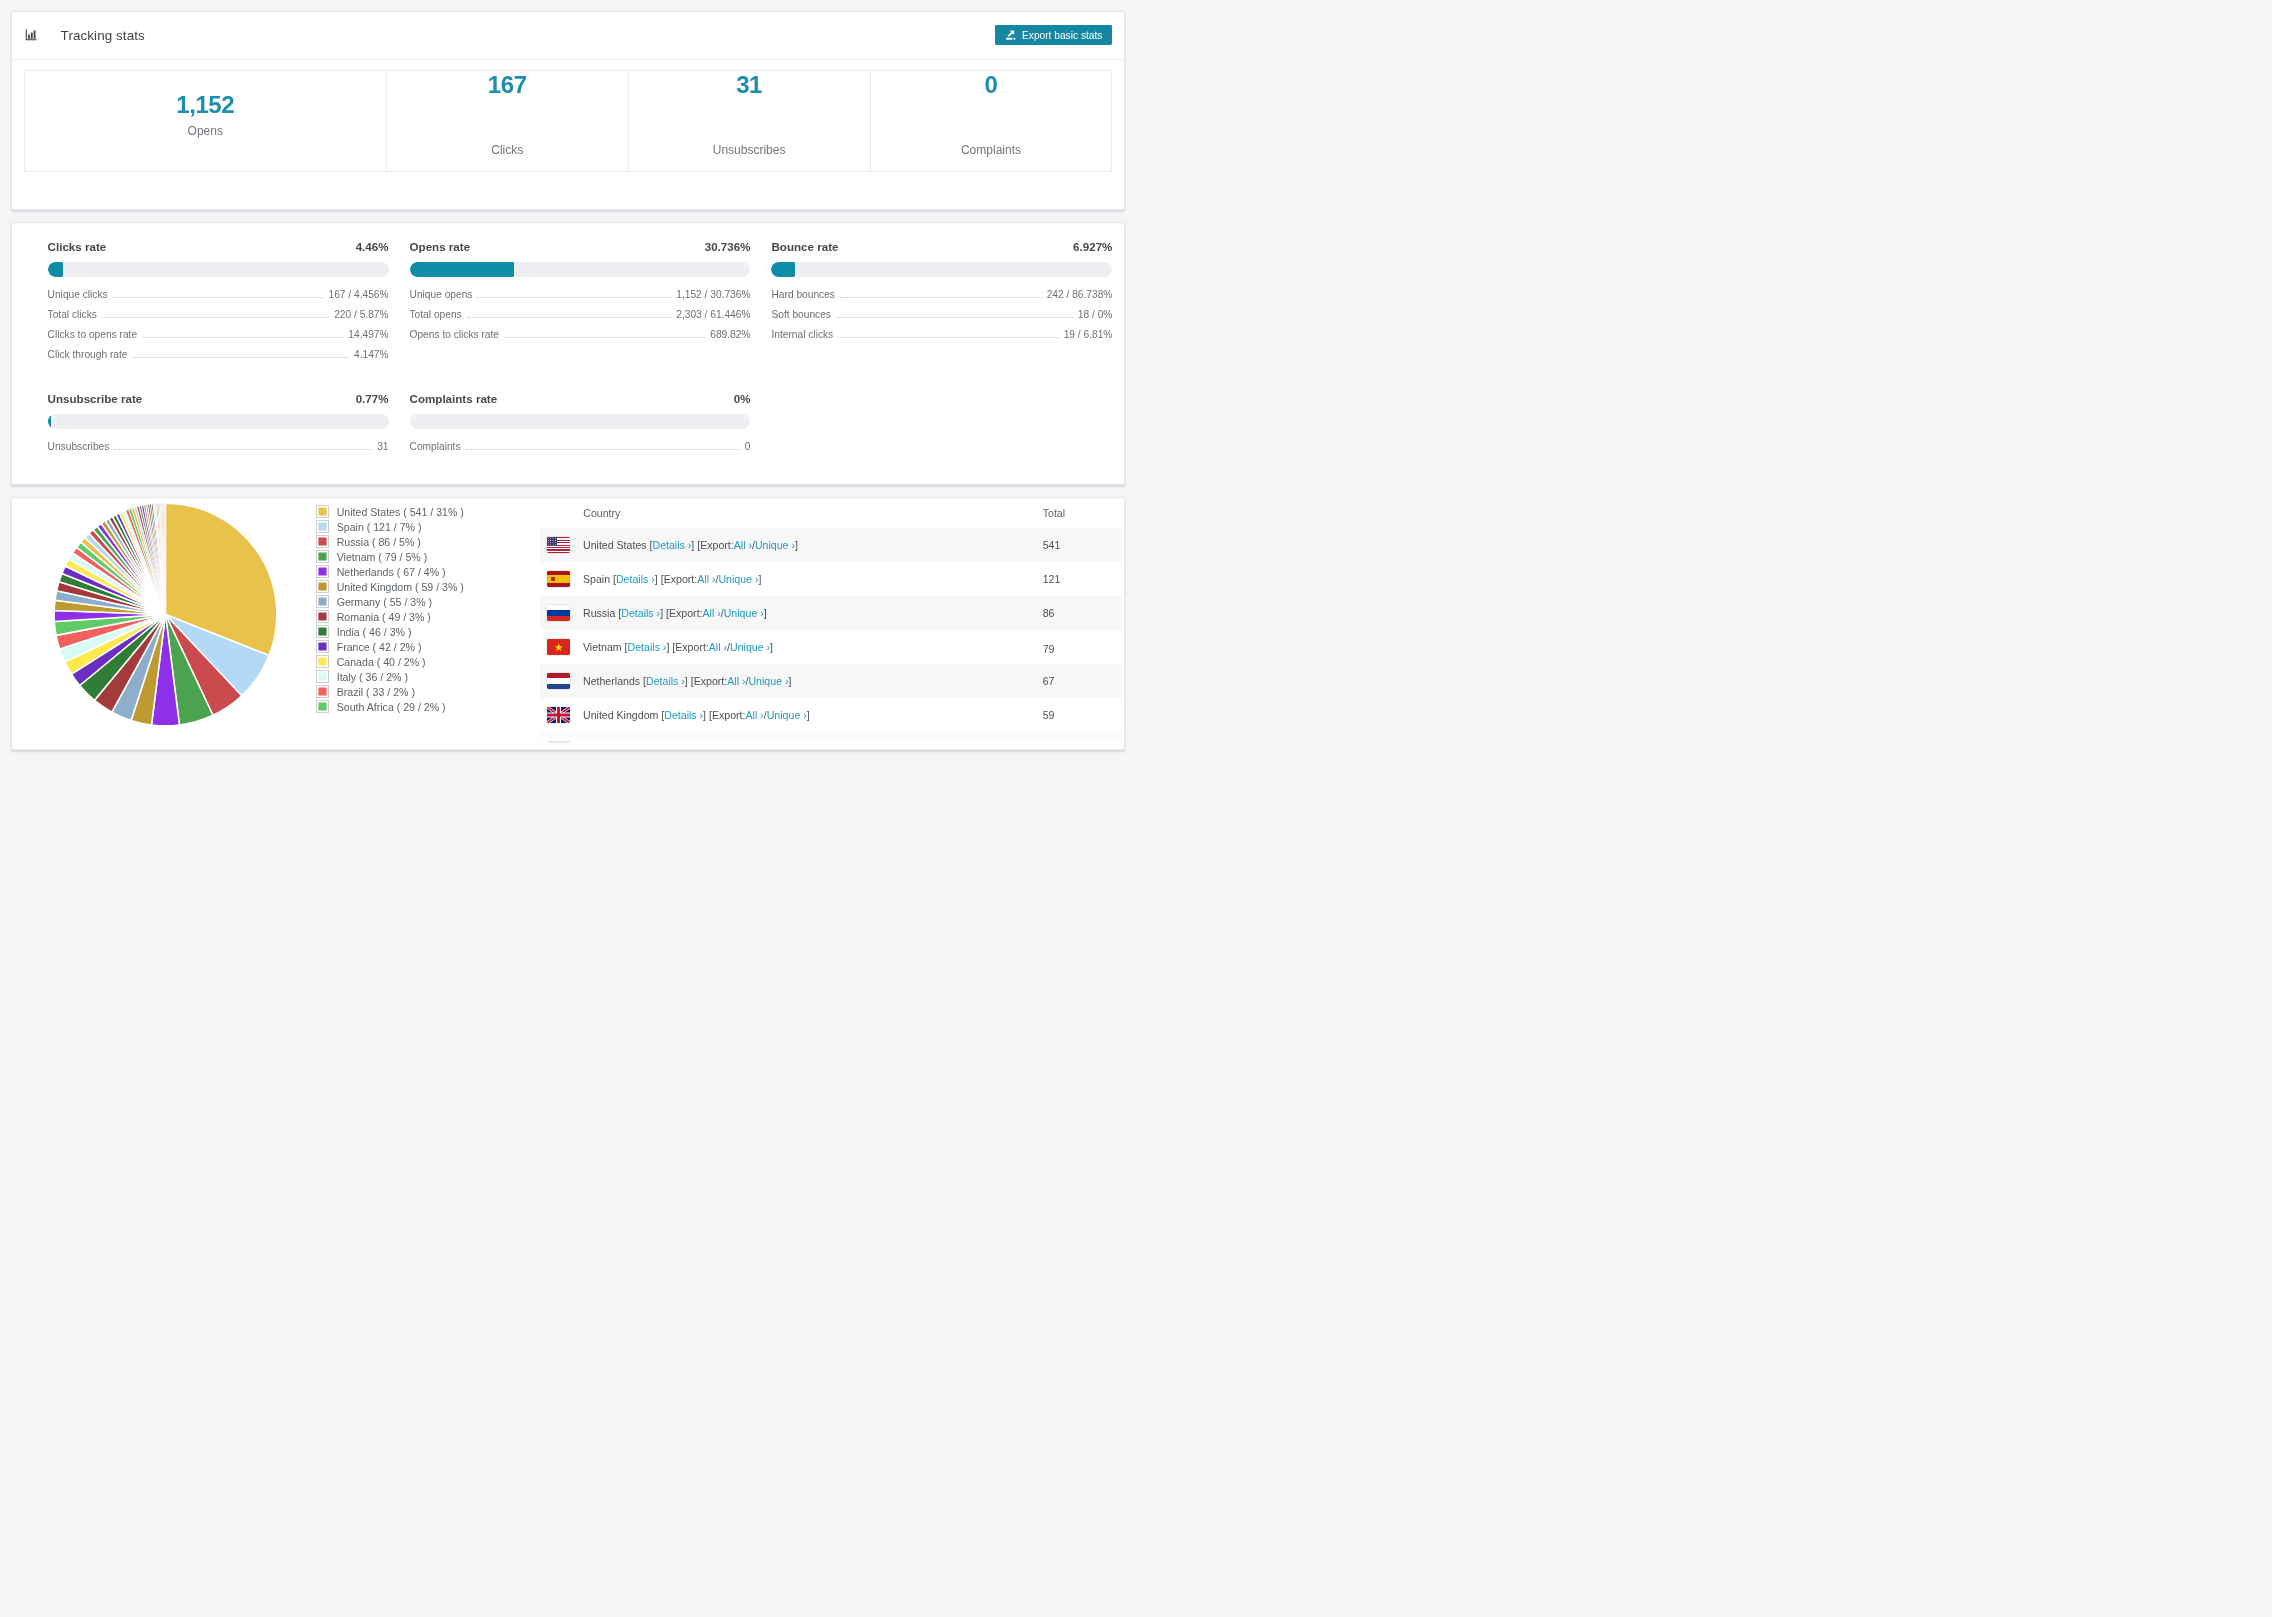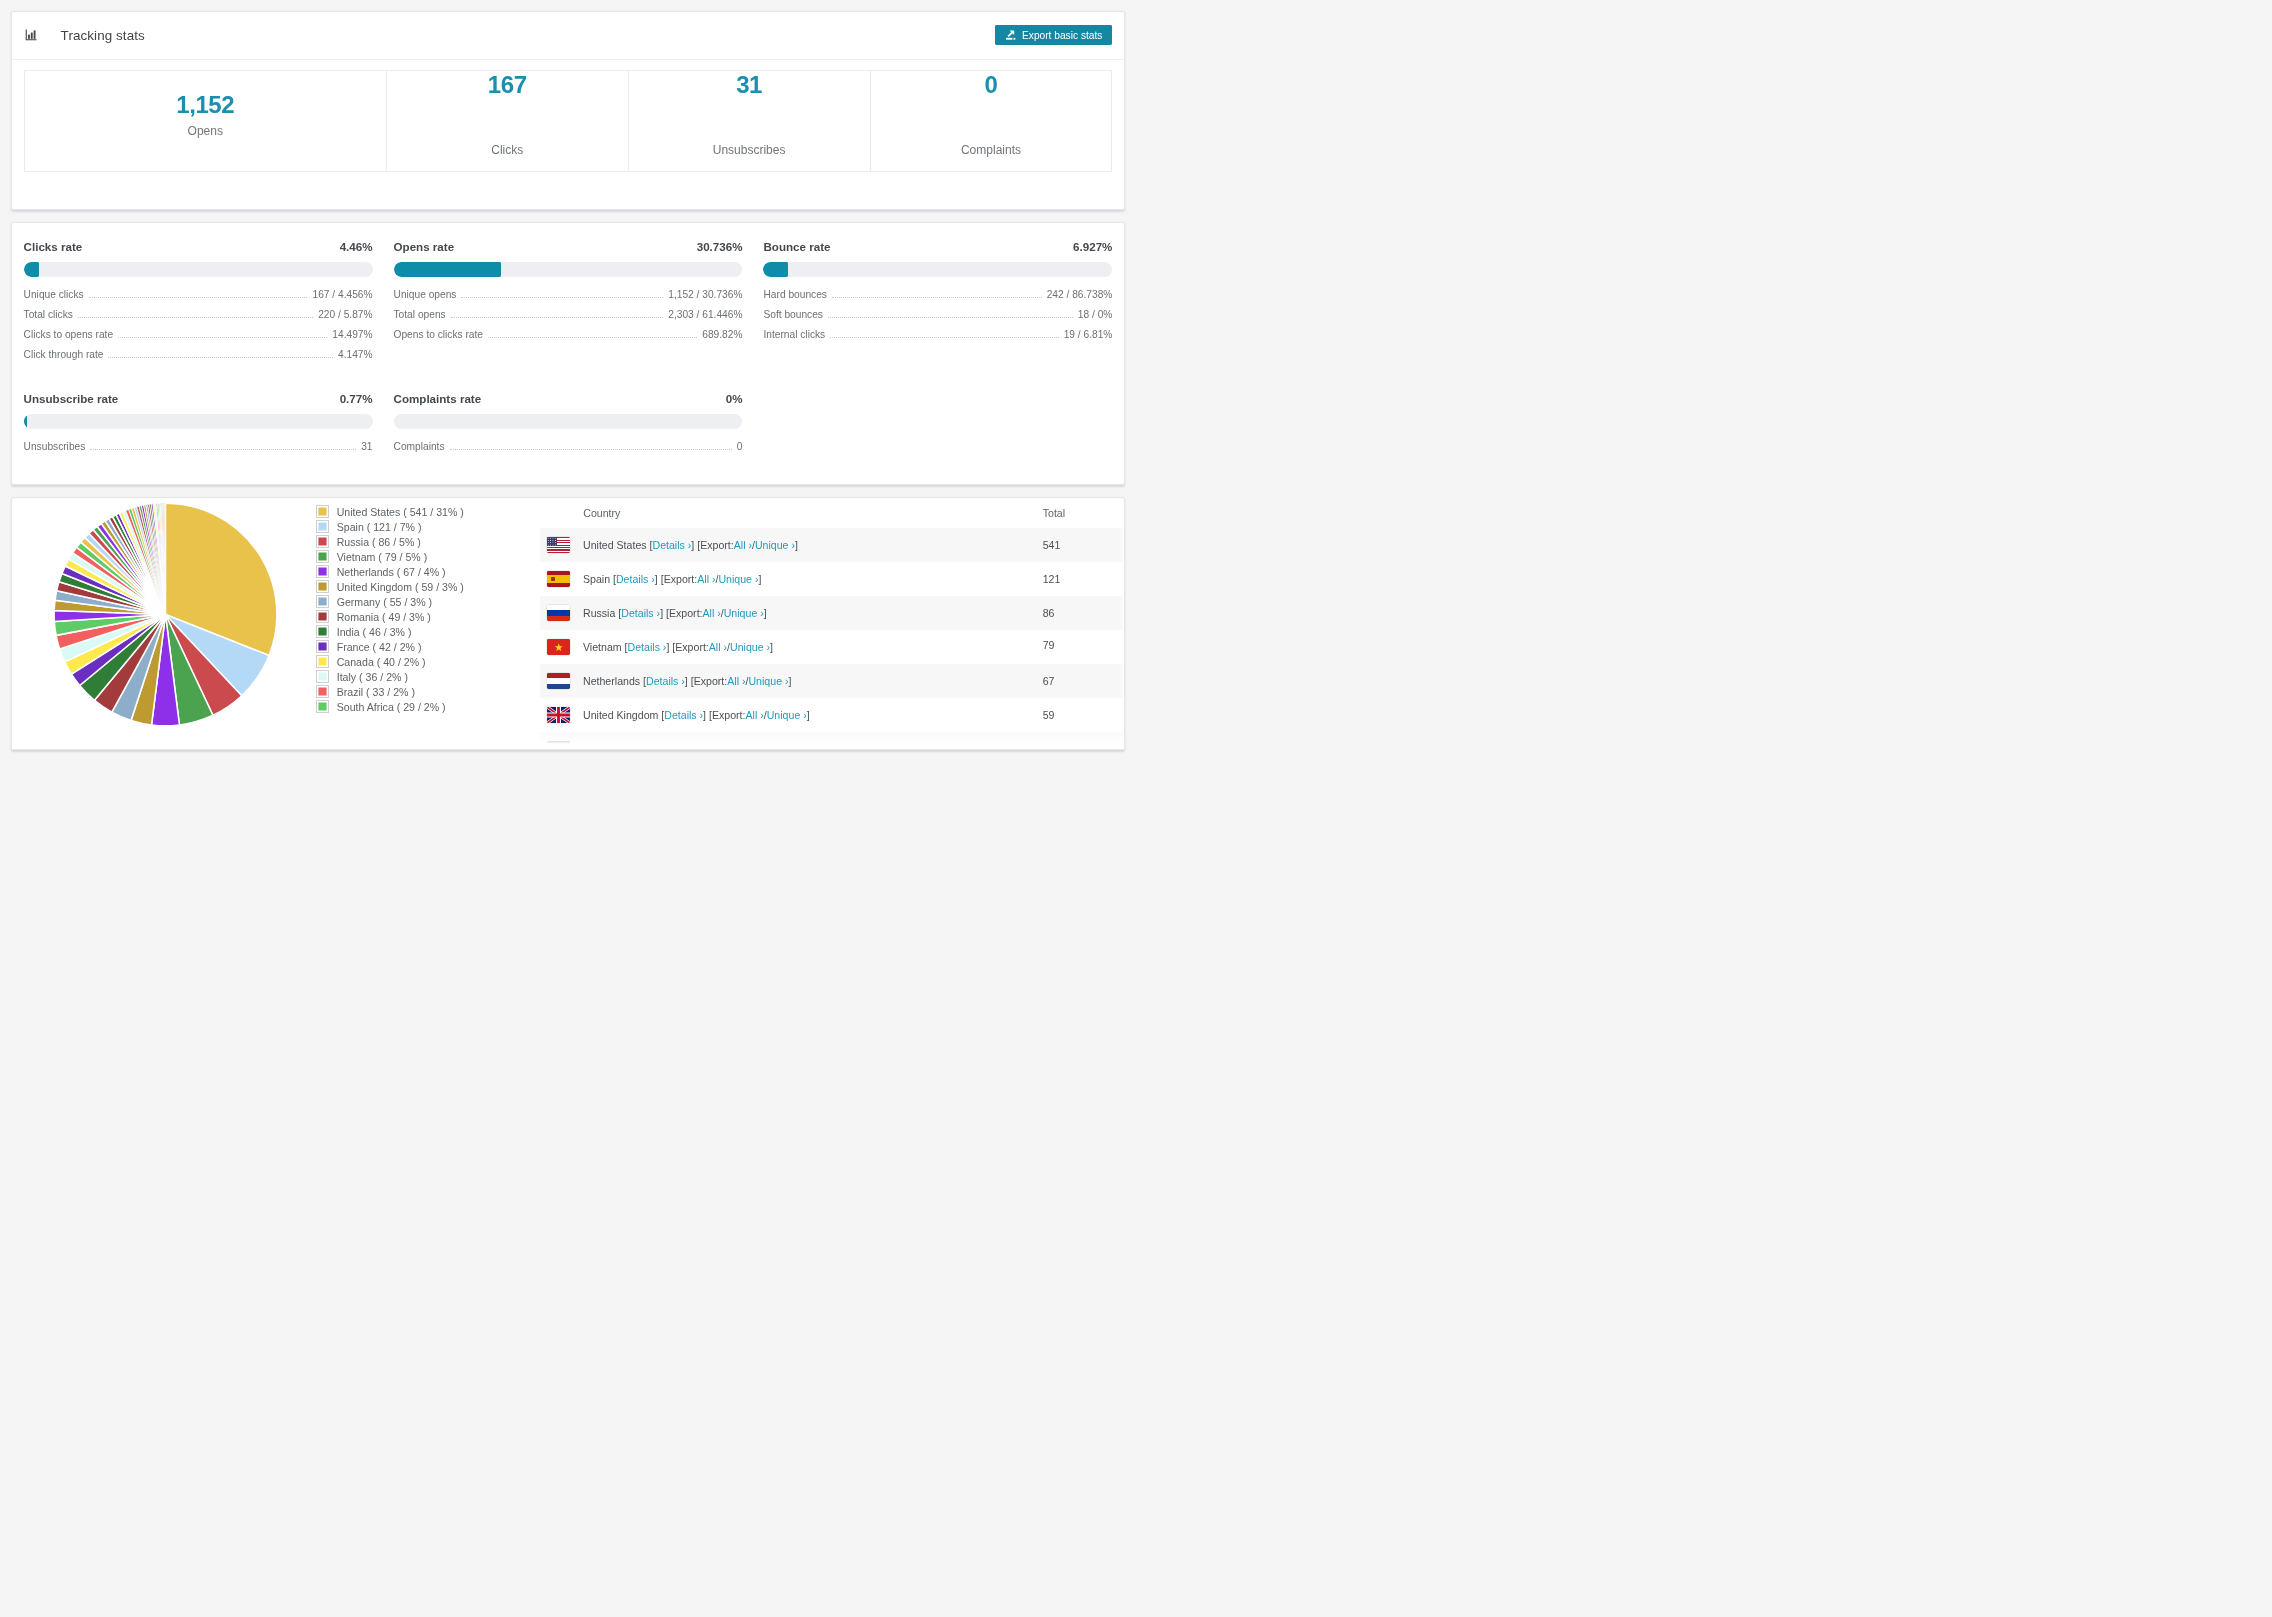--- a/index.html
+++ b/index.html
@@ -14,21 +14,21 @@
   .head-title{font-size:13.4px;color:#3F4347;font-weight:500;letter-spacing:0.1px;}
   .btn-export{margin-left:auto;display:flex;align-items:center;gap:5.6px;background:#1587A2;color:#fff;
         border:none;border-radius:1.4px;font-size:10.2px;font-family:inherit;padding:0 10px;height:20.5px;cursor:pointer;}
   
   .stats-row{margin:10.6px 11.3px 37px;border:0.7px solid #E9EBED;display:flex;height:100px;}
   .stat-box{display:flex;flex-direction:column;align-items:center;justify-content:center;padding-bottom:14px;}
   .stat-box + .stat-box{border-left:0.7px solid #E9EBED;justify-content:space-between;}
   .stat-num{font-size:24px;font-weight:800;color:#1B8FAD;letter-spacing:-0.4px;}
   .stat-label{font-size:12px;color:#70767B;margin-top:5px;}
   
-  .rates{display:grid;grid-template-columns:repeat(3,1fr);column-gap:21px;row-gap:22.6px;padding:17px 11.3px 22.6px;}
+  .rates{display:grid;grid-template-columns:repeat(3,1fr);column-gap:21px;row-gap:22.6px;padding:17px 11.3px 22.6px;margin-left:24px;}
   .rate-head{display:flex;justify-content:space-between;align-items:baseline;font-size:11.6px;font-weight:700;color:#45494D;margin-bottom:9.2px;}
   .bar{height:15px;background:#EDEFF2;border-radius:7.8px;margin-bottom:12px;overflow:hidden;}
   .bar-fill{height:100%;background:#0F8CA8;border-radius:7px 1.4px 1.4px 7px;}
   .rrow{display:flex;align-items:baseline;font-size:10.2px;color:#6B7175;height:20px;}
   .leader{flex:1;border-bottom:0.7px dotted #C6CACD;margin:0 5px;height:7.8px;min-width:14px;}
   .rval{white-space:nowrap;}
   
   .geo-body{display:flex;padding:0 2px;height:251px;position:relative;overflow:hidden;}
   .geo-body::after{content:'';position:absolute;left:0;right:0;bottom:0;height:24px;
         background:linear-gradient(rgba(255,255,255,0),#fff 78%);pointer-events:none;}
@@ -382,21 +382,21 @@
                   <span>] [Export: </span>
                   <a href="#">All ›</a>
                   <span> / </span>
                   <a href="#">Unique ›</a>
                   <span>]</span>
                 </span>
                 <span class="c-total">86</span>
               </div>
             </div>
             <div class="t-row">
-              <div class="inner" style="display: flex; align-items: flex-start; width: 100%;">
+              <div class="inner" style="display: flex; align-items: flex-end; width: 100%;">
                 <span class="c-country">
                   <span class="flag flag-vn"></span>
                   <span>Vietnam [</span>
                   <a href="#">Details ›</a>
                   <span>] [Export: </span>
                   <a href="#">All ›</a>
                   <span> / </span>
                   <a href="#">Unique ›</a>
                   <span>]</span>
                 </span>

